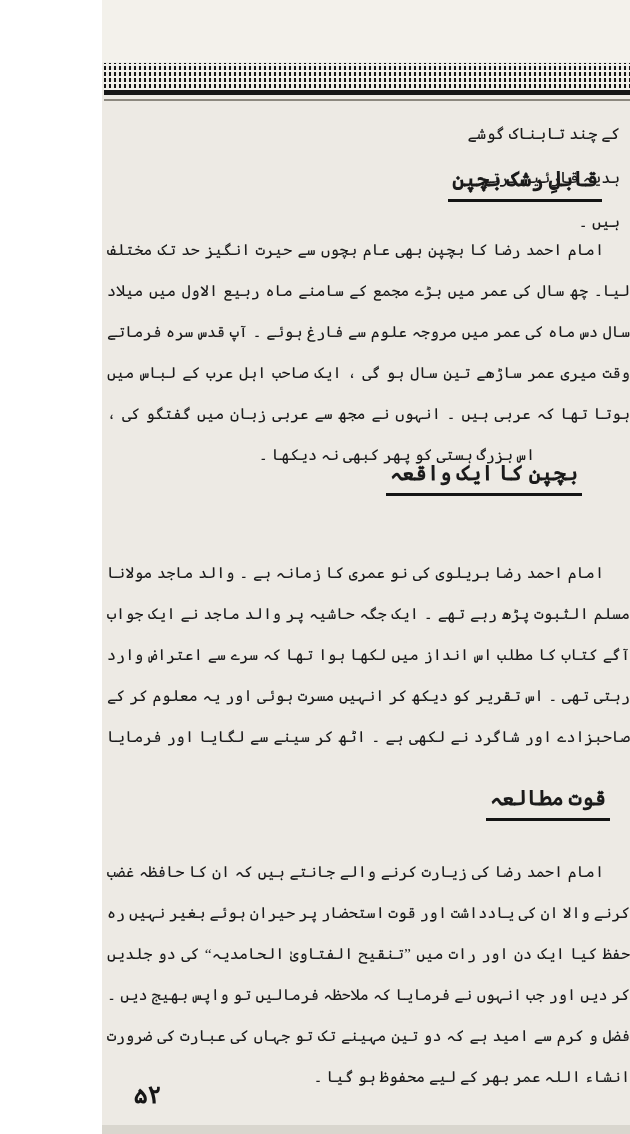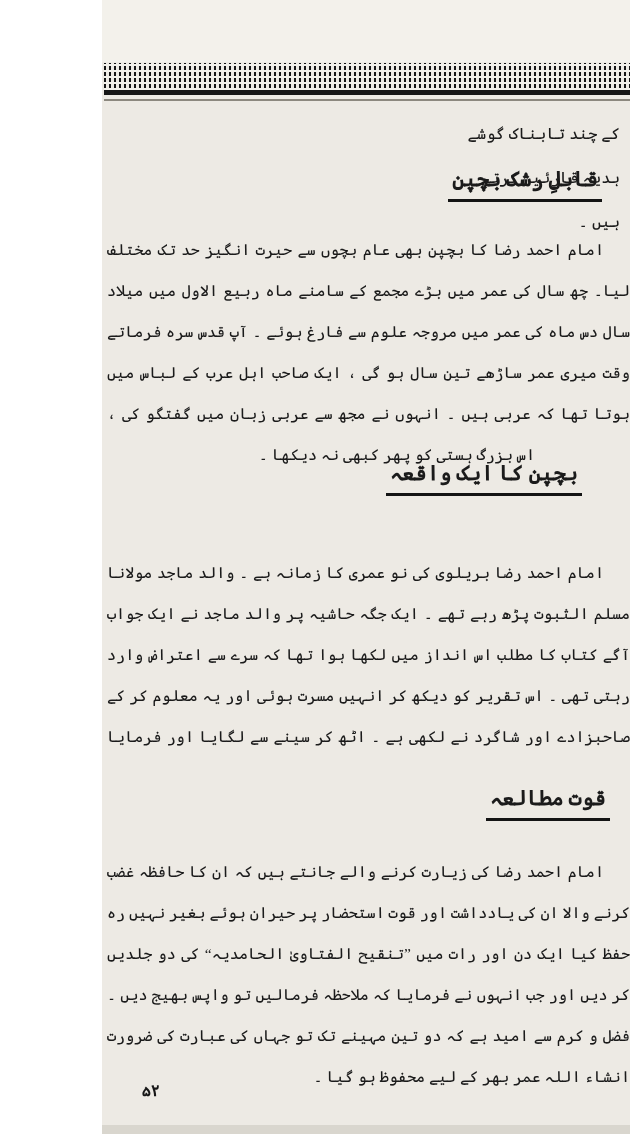--- a/index.html
+++ b/index.html
@@ -52,22 +52,22 @@
   .line.endshort { text-align-last:right; padding-right:95px; }
   .line.endwide  { text-align-last:right; }
 
   .stamp {
     position:absolute; top:1086px; right:528px; width:110px;
     transform:rotate(-22deg); transform-origin:center;
     font-size:11px; font-weight:bold; color:#35322c; text-align:center;
     white-space:nowrap; opacity:.9;
   }
   .pagenum {
-    position:absolute; top:1082px; left:40px;
-    font-size:15px; font-weight:bold; color:#161616;
+    position:absolute; top:1082px; left:32px;
+    font-size:23px; font-weight:bold; color:#161616;
   }
   .bottom-edge { position:absolute; bottom:0; left:0; right:0; height:9px; background:#d9d6ce; }
   .left-shade { position:absolute; bottom:9px; right:600px; left:0; height:60px;
     background:linear-gradient(to top, rgba(180,176,166,.35), rgba(180,176,166,0)); }
 </style>
 </head>
 <body>
 
 <div class="page">
 

